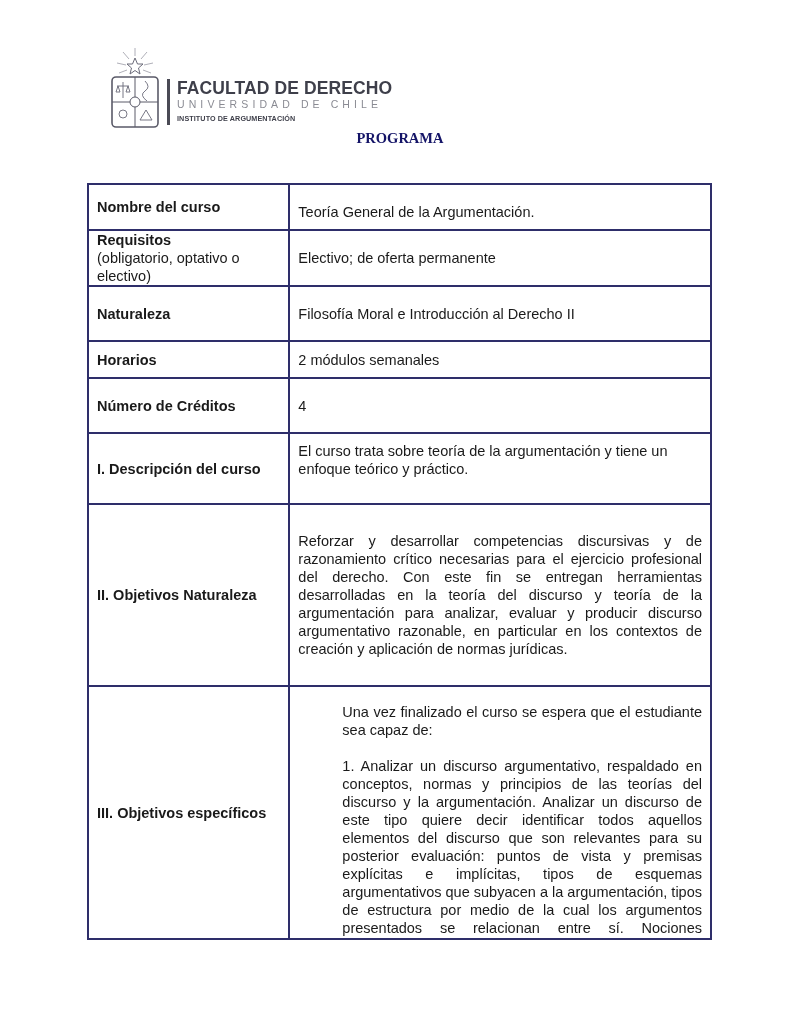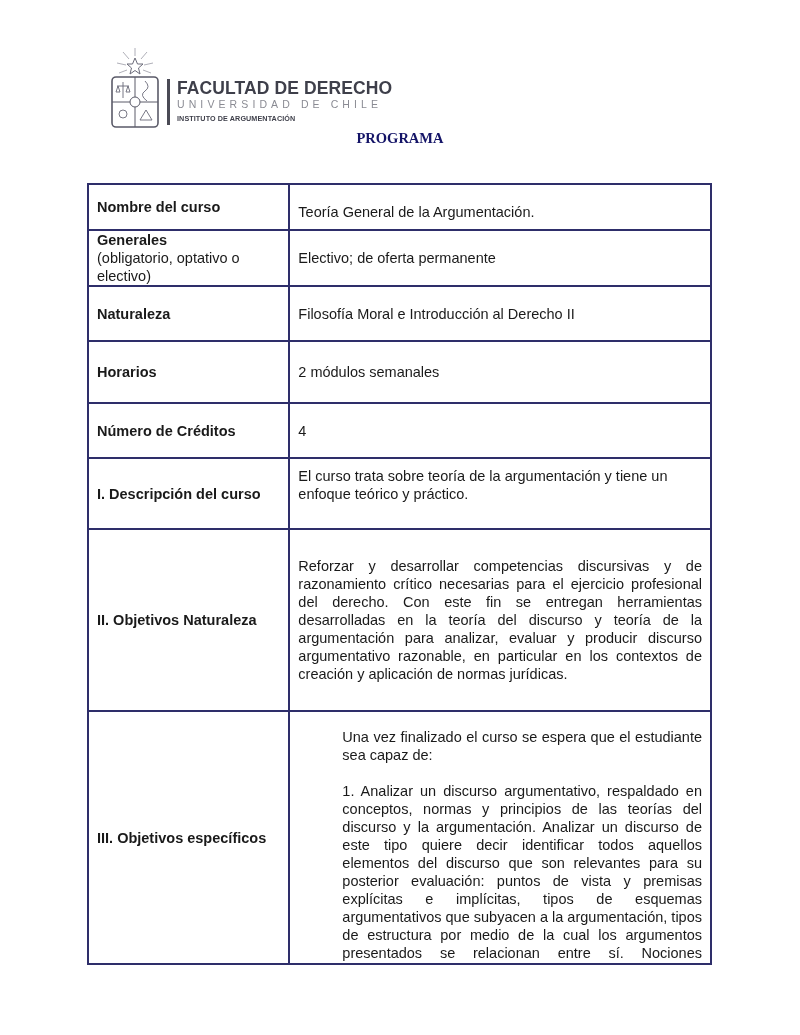--- a/index.html
+++ b/index.html
@@ -58,30 +58,30 @@
 <div class="doc-title">PROGRAMA</div>
 
 <table class="prog">
   <tbody>
       <tr style="height:46px;">
     <td class="lbl" style="padding-top:0;">Nombre del curso</td>
     <td class="val" style="padding-top:9px;">Teoría General de la Argumentación.</td>
   </tr>
   <tr style="height:55px;">
     <td class="lbl">
-      <span>Generales</span>
+      <span>Requisitos</span>
       <span class="sub">(obligatorio, optativo o electivo)</span>
     </td>
     <td class="val">Electivo; de oferta permanente</td>
   </tr>
   <tr style="height:55px;">
     <td class="lbl">Naturaleza</td>
     <td class="val">Filosofía Moral e Introducción al Derecho II</td>
   </tr>
-  <tr style="height:62px;">
+  <tr style="height:37px;">
     <td class="lbl">Horarios</td>
     <td class="val">2 módulos semanales</td>
   </tr>
   <tr style="height:55px;">
     <td class="lbl">Número de Créditos</td>
     <td class="val">4</td>
   </tr>
   <tr style="height:71px;">
     <td class="lbl">I. Descripción del curso</td>
     <td class="val" style="vertical-align:top; padding-top:8px;">

